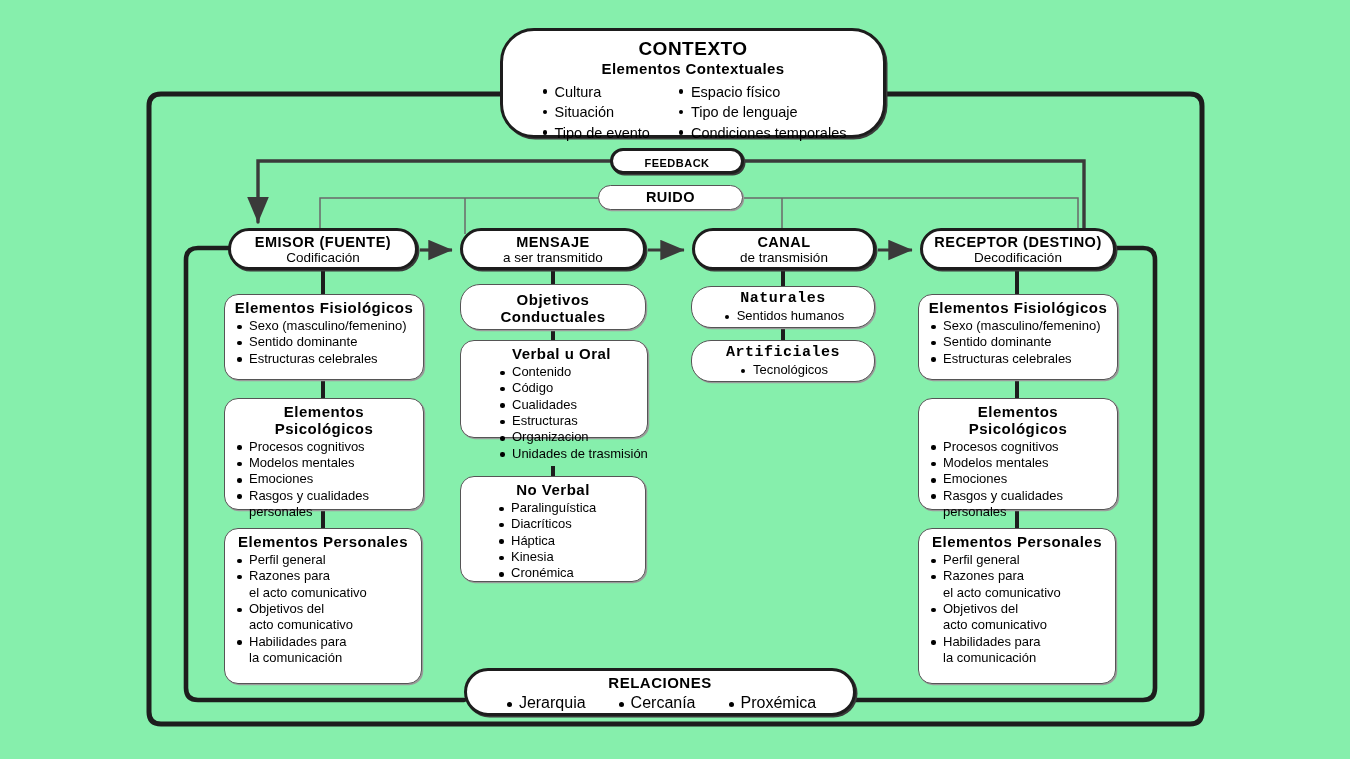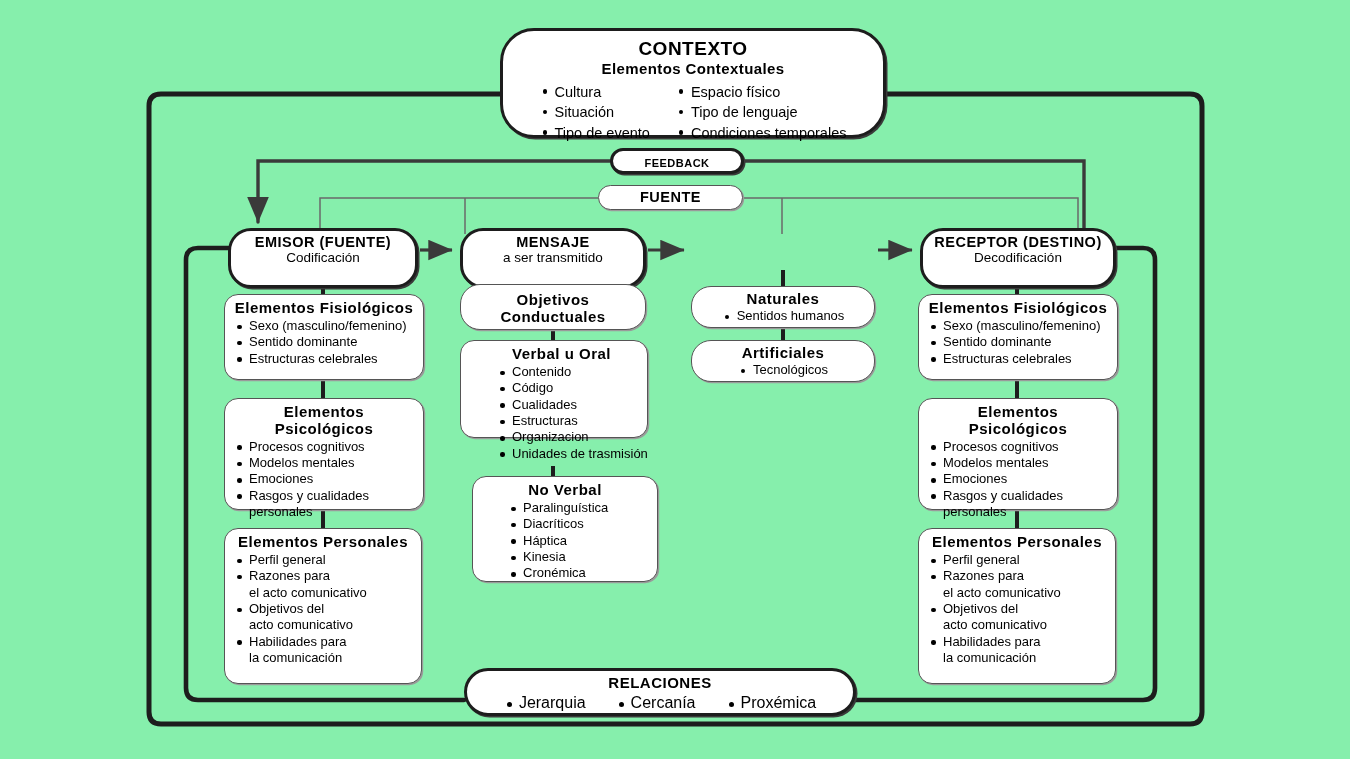--- a/index.html
+++ b/index.html
@@ -88,45 +88,45 @@
   }
   #ctx ul.bul > li{font-size:14.5px;line-height:1.42;}
 
   
   #feedback{left:610px;top:148px;width:134px;height:26px;}
   #feedback .title{font-size:11px;line-height:24px;}
   #ruido{left:598px;top:185px;width:145px;height:25px;}
   #ruido .title{font-size:14.5px;line-height:23px;}
 
   
-  .mainpill{height:60px;border-radius:23px;padding-top:3px;}
+  .mainpill{height:42px;border-radius:23px;padding-top:3px;}
   .mainpill .title{font-size:14.5px;}
   .mainpill .subtitle{font-size:13.5px;}
   #emisor{left:228px;top:228px;width:190px;}
   #mensaje{left:460px;top:228px;width:186px;}
   #canal{left:692px;top:228px;width:184px;}
   #receptor{left:920px;top:228px;width:196px;}
 
   
   .dbox{padding:5px 9px 6px 9px;}
   .dbox .title{font-size:15px;margin-bottom:1px;}
   .dbox ul.bul > li{font-size:13px;}
 
   #fisio-l{left:224px;top:294px;width:200px;height:86px;}
   #psico-l{left:224px;top:398px;width:200px;height:112px;}
   #pers-l {left:224px;top:528px;width:198px;height:156px;}
 
   #conduct{left:460px;top:284px;width:186px;height:46px;border-radius:20px;padding-top:6px;}
   #conduct .title{font-size:15px;line-height:1.15;}
   #verbal {left:460px;top:340px;width:188px;height:98px;padding-left:24px;}
-  #noverb {left:472px;top:476px;width:186px;height:106px;}
+  #noverb {left:460px;top:476px;width:186px;height:106px;}
 
   #natur{left:691px;top:286px;width:184px;height:42px;border-radius:20px;padding-top:4px;}
   #artif{left:691px;top:340px;width:184px;height:42px;border-radius:20px;padding-top:4px;}
-  #natur .title,#artif .title{font-size:15px;}
+  #natur .title,#artif .title{font-size:15px;font-family:Liberation Mono, monospace;}
   #natur ul.bul,#artif ul.bul{display:inline-block;text-align:left;}
   #natur ul.bul > li,#artif ul.bul > li{font-size:13px;}
 
   #fisio-r{left:918px;top:294px;width:200px;height:86px;}
   #psico-r{left:918px;top:398px;width:200px;height:112px;}
   #pers-r {left:918px;top:528px;width:198px;height:156px;}
 
   
   #relaciones{
     left:464px;top:668px;width:392px;height:48px;
@@ -204,30 +204,34 @@
         <li>Tipo de lenguaje</li>
         <li>Condiciones temporales</li>
       </ul>
     </div>
   </div>
 
   <div class="node heavy pill" id="feedback">
     <div class="title">FEEDBACK</div>
   </div>
   <div class="node light pill" id="ruido">
-    <div class="title">FUENTE</div>
+    <div class="title">RUIDO</div>
   </div>
 
   <div class="node heavy mainpill" id="emisor">
     <div class="title">EMISOR (FUENTE)</div>
     <div class="subtitle">Codificación</div>
   </div>
   <div class="node heavy mainpill" id="mensaje">
     <div class="title">MENSAJE</div>
     <div class="subtitle">a ser transmitido</div>
+  </div>
+  <div class="node heavy mainpill" id="canal">
+    <div class="title">CANAL</div>
+    <div class="subtitle">de transmisión</div>
   </div>
   <div class="node heavy mainpill" id="receptor">
     <div class="title">RECEPTOR (DESTINO)</div>
     <div class="subtitle">Decodificación</div>
   </div>
 
   <div class="node light rounded dbox" id="fisio-l">
     <div class="title">Elementos Fisiológicos</div>
     <ul class="bul">
       <li>Sexo (masculino/femenino)</li>

